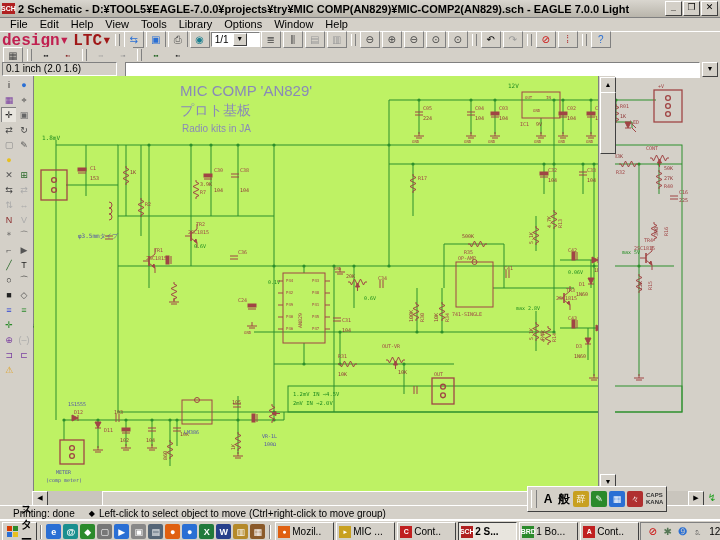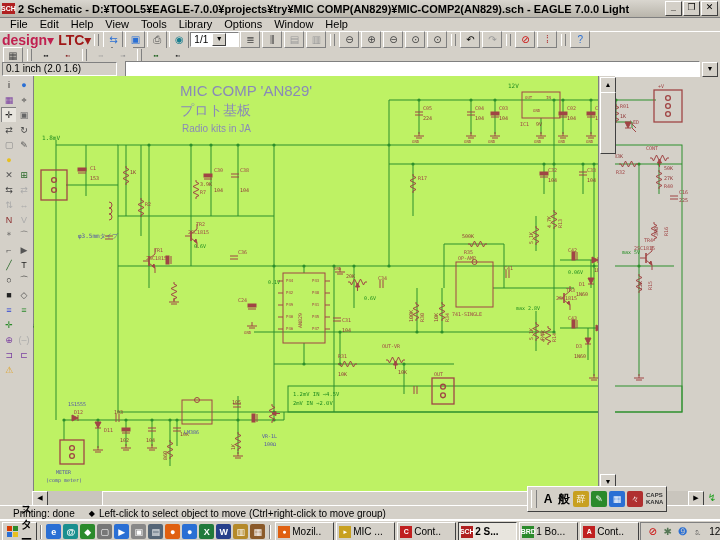--- a/index.html
+++ b/index.html
@@ -27,23 +27,23 @@
   .tbtn{width:18px;height:15px;margin:0 1px;background:#d4d0c8;border:1px solid #d4d0c8;
     display:flex;align-items:center;justify-content:center;font-size:10px;}
   .tbtn.raised{border-color:#fff #808080 #808080 #fff;}
   .tbtn .gl{pointer-events:none;}
   .sep{width:2px;height:14px;border-left:1px solid #808080;border-right:1px solid #fff;margin:0 3px;}
   .grip{width:3px;height:12px;border-left:1px solid #fff;border-right:1px solid #808080;margin:0 3px;}
   .combo{height:13px;background:#fff;border:1px solid;border-color:#808080 #fff #fff #808080;
     display:flex;align-items:center;font-size:10px;padding-left:3px;}
   .combo .arrow{width:12px;height:11px;background:#d4d0c8;border:1px solid;border-color:#fff #404040 #404040 #fff;
     margin-left:4px;font-size:7px;text-align:center;line-height:10px;}
-  .logo{font-weight:bold;font-size:14px;display:flex;align-items:center;}
+  .logo{font-weight:bold;font-size:16px;display:flex;align-items:center;font-family:Liberation Mono, monospace;}
   
-  #cmdbar{top:62px;height:14px;display:flex;align-items:center;}
+  #cmdbar{top:62px;height:14px;display:flex;}
   #coordbox{width:110px;height:12px;border:1px solid;border-color:#808080 #fff #fff #808080;
     font-size:10px;padding-left:3px;margin-left:2px;background:#d4d0c8;}
   #cmdinput{flex:1;height:12px;margin:0 2px 0 8px;background:#fff;
     border:1px solid;border-color:#808080 #fff #fff #808080;font-size:10px;
     font-family:"Liberation Sans",sans-serif;padding-left:2px;}
   #cmddrop{width:14px;height:13px;background:#d4d0c8;border:1px solid;border-color:#fff #404040 #404040 #fff;
     font-size:7px;text-align:center;line-height:12px;margin-right:2px;}
   
   #main{position:absolute;top:76px;left:0;width:720px;height:415px;display:flex;}
   #palette{width:32px;background:#d4d0c8;border-right:1px solid #808080;

